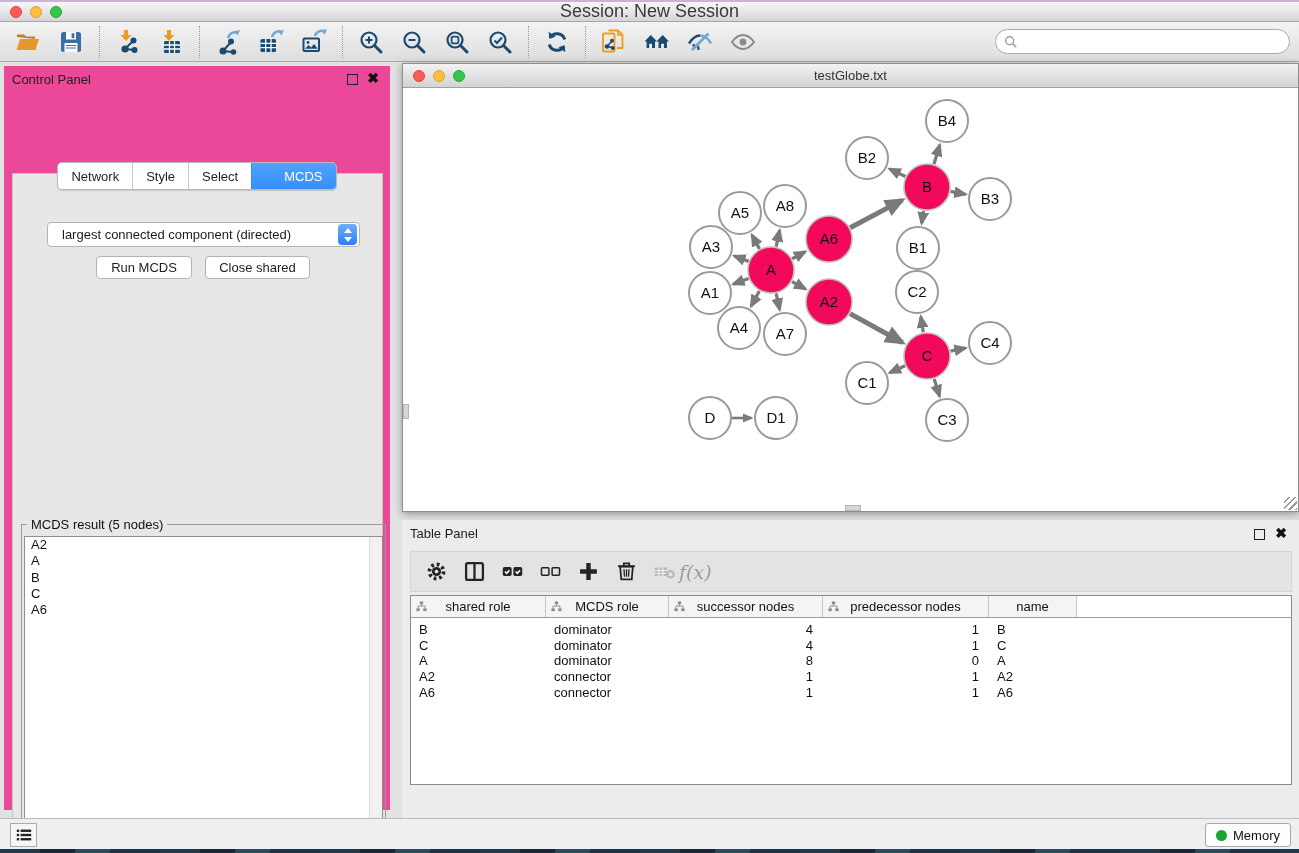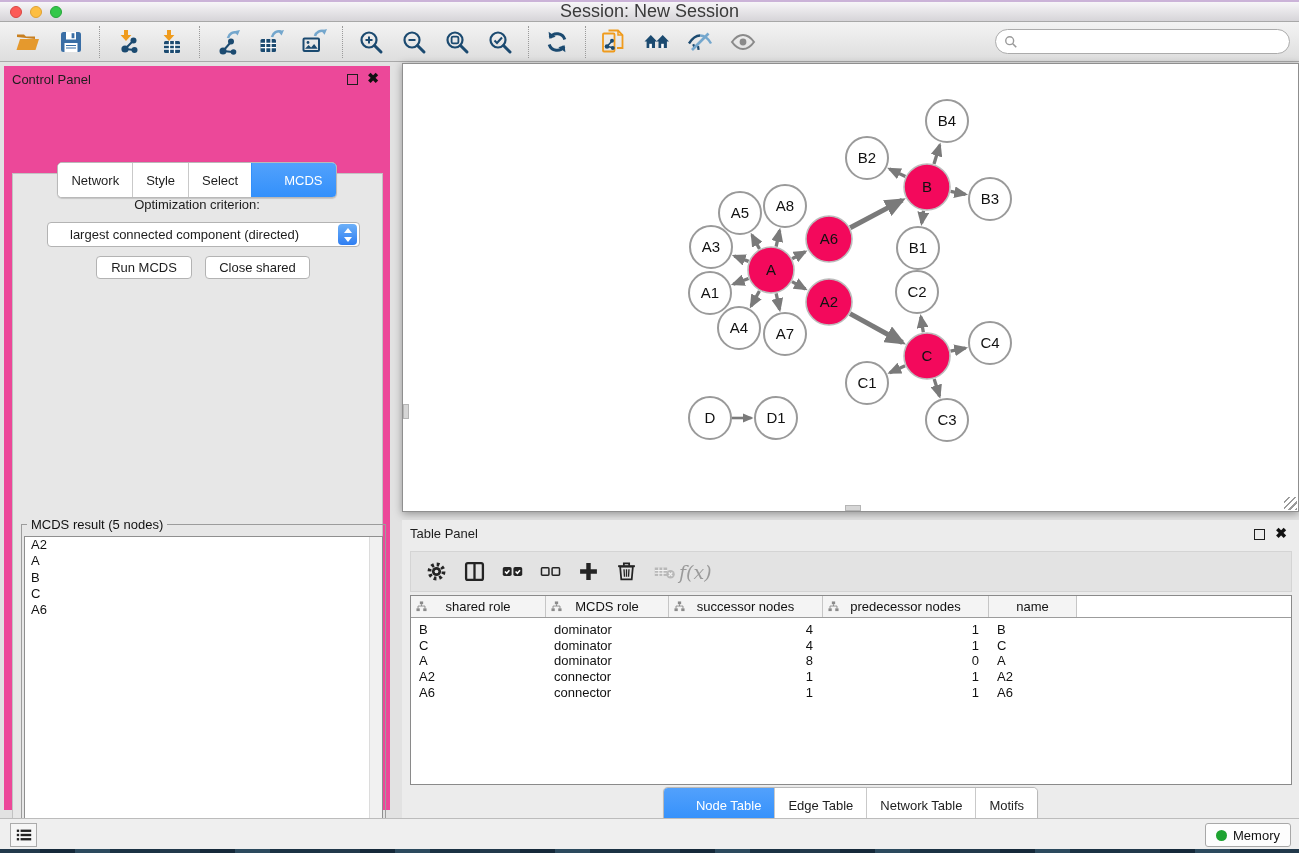--- a/index.html
+++ b/index.html
@@ -30,29 +30,29 @@
   #search-wrap svg { width:14px; height:14px; margin:0 4px 0 8px; }
   #search-wrap input { border:none; outline:none; flex:1; font-size:13px; background:transparent; height:20px; }
 
   
   #control-panel { left:4px; top:66px; width:386px; height:744px; background:#ec4899; }
   .panel-head { height:26px; display:flex; align-items:center; font-size:13px; color:#1e1e1e; padding-left:8px; }
   .panel-head .float-box { width:11px; height:11px; border:1.5px solid #1e1e1e; position:absolute; }
   .panel-head .x { font-size:14px; font-weight:bold; color:#111; position:absolute; top:4px; }
   #cp-inner { left:8px; top:107px; width:371px; height:699px; background:#e7e7e7; border:1px solid #c2c2c2; }
   .seg-tabs { display:flex; border-radius:5px; overflow:hidden; border:1px solid #b9b9b9; background:#fff;
-    font-size:13px; color:#1e1e1e; height:36px; align-items:stretch; box-shadow:0 .5px 1px rgba(0,0,0,.15); }
+    font-size:13px; color:#1e1e1e; height:28px; align-items:stretch; box-shadow:0 .5px 1px rgba(0,0,0,.15); }
   .seg-tab { padding:0 13px; display:flex; align-items:center; border-left:1px solid #c9c9c9; background:#fff; cursor:default; }
   .seg-tab:first-child { border-left:none; }
   .seg-tab.active { background:linear-gradient(#52a1fc,#3390fb); color:#fff; border-left-color:#3390fb;padding-left:32px; }
   #cp-tabs { left:0; right:0; top:96px; display:flex; justify-content:center; }
   #opt-label { top:131px; left:0; width:386px; text-align:center; font-size:13px; color:#1c1c1c; }
   #criterion { left:43px; top:156px; width:313px; height:25px; background:#fff; border:1px solid #b3b3b3;
     border-radius:4px; display:flex; align-items:center; font-size:13px; color:#1c1c1c; }
-  #criterion .val { flex:1; padding-left:22px; }
+  #criterion .val { flex:1; padding-left:14px; }
   #criterion .stepper { width:19px; height:21px; margin-right:2px; border-radius:4px;
     background:linear-gradient(#6cb0f8,#2f7ef2); display:flex; flex-direction:column; align-items:center; justify-content:center; }
   .chev { width:0; height:0; border-left:4px solid transparent; border-right:4px solid transparent; }
   .chev.up { border-bottom:5px solid #fff; margin-bottom:2px; }
   .chev.dn { border-top:5px solid #fff; margin-top:2px; }
   .mac-btn { height:23px; background:#fff; border:1px solid #b3b3b3; border-radius:4px;
     font-size:13px; color:#1c1c1c; display:flex; align-items:center; justify-content:center; }
   #run-btn { left:92px; top:190px; width:96px; }
   #close-btn { left:201px; top:190px; width:105px; }
   #result-box { left:17px; top:458px; width:365px; height:340px; border:1px solid #9c9c9c; }
@@ -263,21 +263,20 @@
   </div>
   <div id="cp-inner" class="abs"></div>
   <div id="cp-tabs" class="abs">
       <div class="seg-tabs">
         <div class="seg-tab">Network</div>
         <div class="seg-tab">Style</div>
         <div class="seg-tab">Select</div>
         <div class="seg-tab active">MCDS</div>
       </div>
     </div>
-  <div id="opt-label" class="abs">Optimization criterion:</div>
   <div id="criterion" class="abs">
     <span class="val">largest connected component (directed)</span>
     <span class="stepper">
         <span class="chev up"></span>
         <span class="chev dn"></span>
       </span>
   </div>
   <div id="run-btn" class="abs mac-btn">Run MCDS</div>
   <div id="close-btn" class="abs mac-btn">Close shared</div>
   <div id="result-box" class="abs">
@@ -287,20 +286,28 @@
     <div class="result-item">A2</div>
         <div class="result-item">A</div>
         <div class="result-item">B</div>
         <div class="result-item">C</div>
         <div class="result-item">A6</div>
       </div>
   </div>
 </div>
 
 <div id="net-window" class="abs">
+  <div id="net-titlebar">
+    <div class="lights">
+      <span class="light red"></span>
+      <span class="light yellow"></span>
+      <span class="light green"></span>
+    </div>
+    <span class="title">testGlobe.txt</span>
+  </div>
   <div id="net-canvas">
     <svg id="graph" width="895" height="423">
         <defs>
           <marker id="arr" markerWidth="4.2" markerHeight="3.6" refX="3.4" refY="1.8" orient="auto">
             <path d="M0,0 L4.2,1.8 L0,3.6 Z" fill="#7a7a7a"></path>
           </marker>
         </defs>
         <line x1="345.543265126549" y1="190.46729347687497" x2="330.37371821411693" y2="196.18695870615264" stroke="#7a7a7a" stroke-width="3.3" marker-end="url(#arr)"></line>
         <line x1="345.5900931847508" y1="173.40953572082114" x2="331.3249780102052" y2="167.94124157057865" stroke="#7a7a7a" stroke-width="3.3" marker-end="url(#arr)"></line>
         <line x1="356.406143770128" y1="203.01386441664306" x2="348.06727202592515" y2="218.12806945301068" stroke="#7a7a7a" stroke-width="3.3" marker-end="url(#arr)"></line>
@@ -540,28 +547,20 @@
         </div>
         <div class="tr">
           <div class="td" style="width: 135px; text-align: left; padding: 0px 0px 0px 8px;">A6</div>
           <div class="td" style="width: 123px; text-align: left; padding: 0px 0px 0px 8px;">connector</div>
           <div class="td" style="width: 154px; text-align: right; padding: 0px 10px 0px 0px;">1</div>
           <div class="td" style="width: 166px; text-align: right; padding: 0px 10px 0px 0px;">1</div>
           <div class="td" style="width: 88px; text-align: left; padding: 0px 0px 0px 8px;">A6</div>
         </div>
       </div>
   </div>
-  <div id="tp-tabs" class="abs">
-      <div class="seg-tabs">
-        <div class="seg-tab active">Node Table</div>
-        <div class="seg-tab">Edge Table</div>
-        <div class="seg-tab">Network Table</div>
-        <div class="seg-tab">Motifs</div>
-      </div>
-    </div>
 </div>
 
 <div id="status-bar" class="abs">
   <div id="list-btn">
     <svg viewBox="0 0 20 20" width="18" height="18">
         <g fill="#222">
           <rect x="2" y="4" width="2.6" height="2.6"></rect>
           <rect x="6.2" y="4" width="11.8" height="2.6"></rect>
           <rect x="2" y="8.7" width="2.6" height="2.6"></rect>
           <rect x="6.2" y="8.7" width="11.8" height="2.6"></rect>

